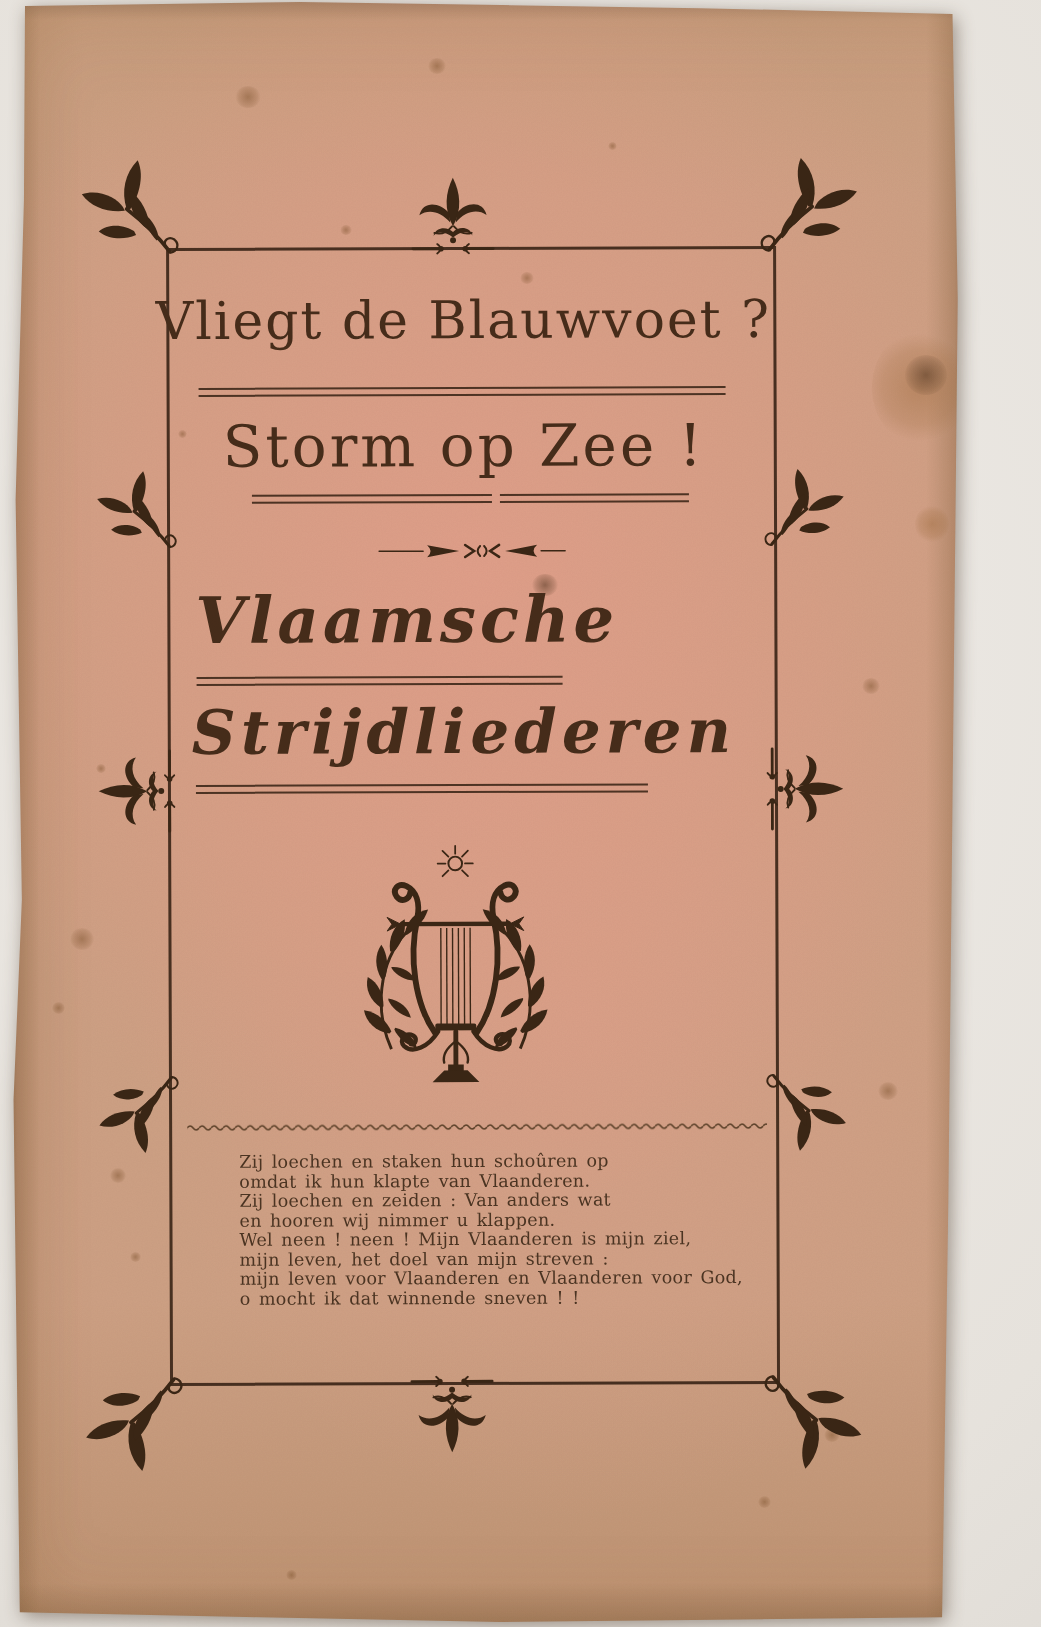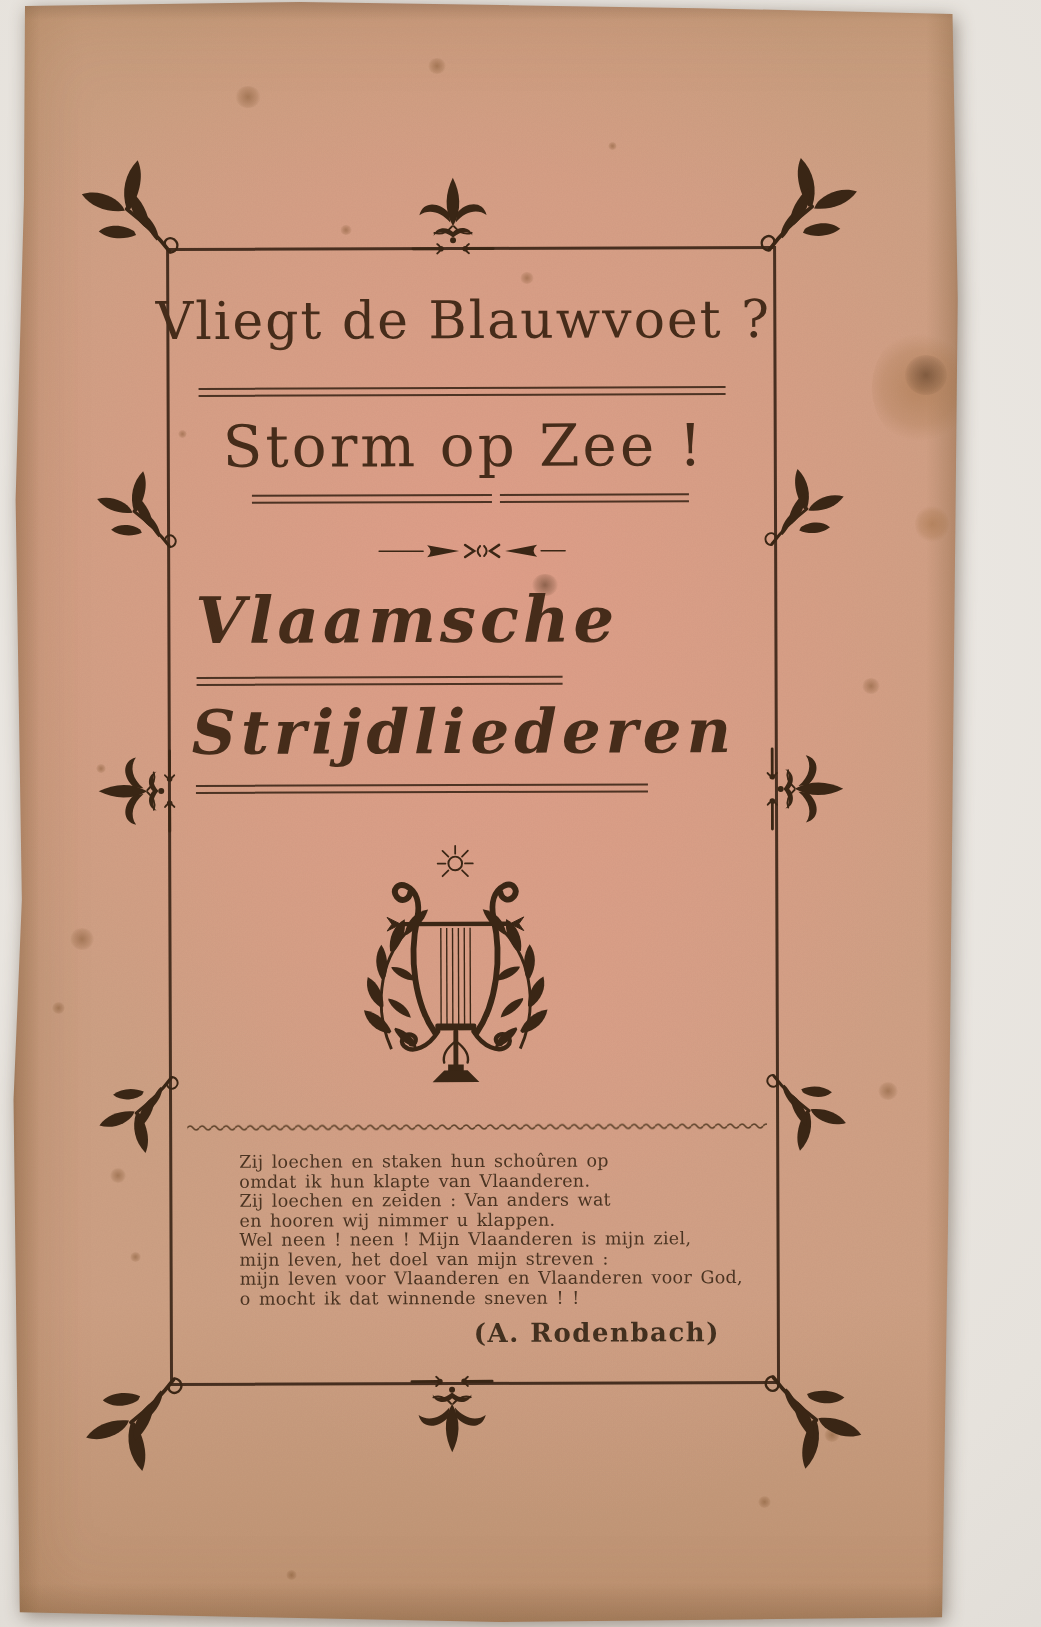--- a/index.html
+++ b/index.html
@@ -247,21 +247,20 @@
         <div class="poem">
           <div>Zij loechen en staken hun schoûren op</div>
           <div>omdat ik hun klapte van Vlaanderen.</div>
           <div>Zij loechen en zeiden : Van anders wat</div>
           <div>en hooren wij nimmer u klappen.</div>
           <div>Wel neen ! neen ! Mijn Vlaanderen is mijn ziel,</div>
           <div>mijn leven, het doel van mijn streven :</div>
           <div>mijn leven voor Vlaanderen en Vlaanderen voor God,</div>
           <div>o mocht ik dat winnende sneven ! !</div>
         </div>
-        <div class="attr">(A. Rodenbach)</div>
 
       </div>
 
       <svg class="grain" width="1041" height="1627">
         <filter id="gr">
           <feTurbulence type="fractalNoise" baseFrequency="0.8" numOctaves="2" result="n"></feTurbulence>
           <feColorMatrix in="n" type="matrix" values="0 0 0 0 0.35  0 0 0 0 0.25  0 0 0 0 0.15  0 0 0 0.5 0"></feColorMatrix>
         </filter>
         <rect width="100%" height="100%" filter="url(#gr)" opacity="0.10"></rect>
       </svg>

